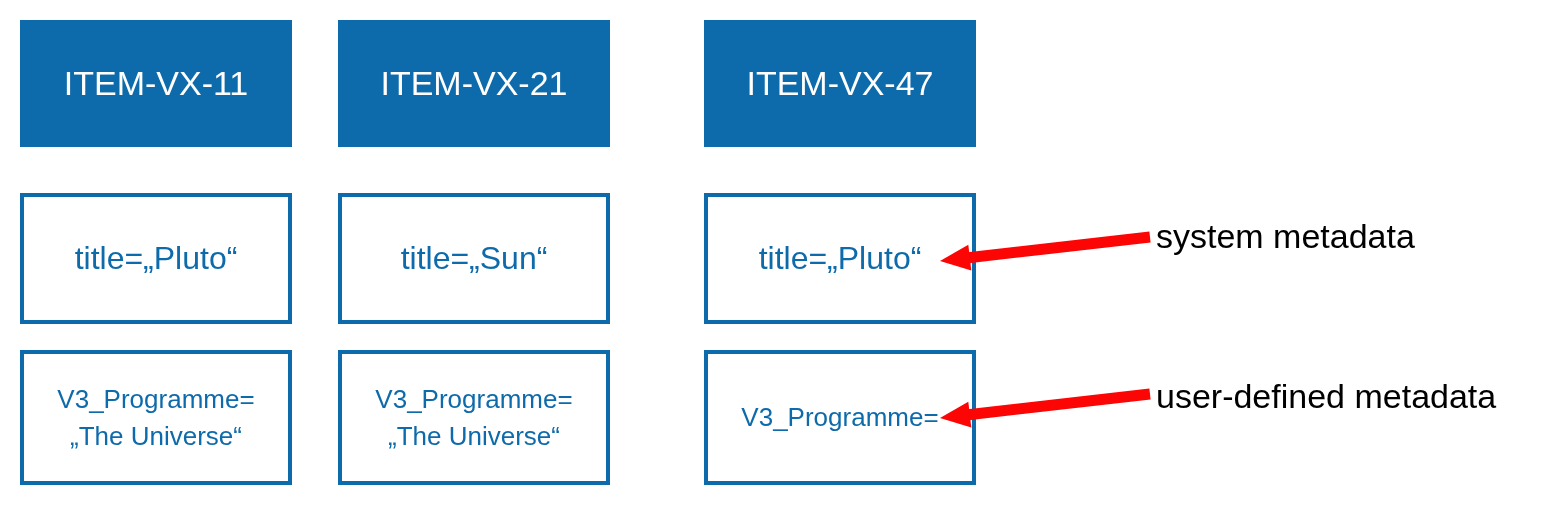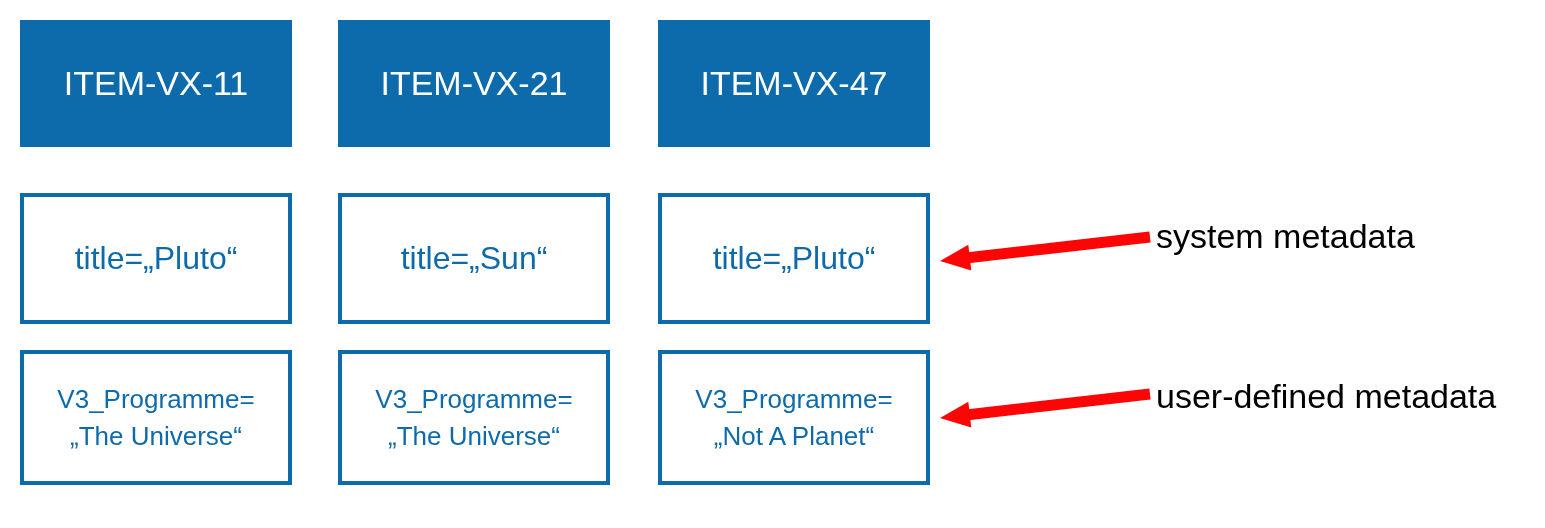--- a/index.html
+++ b/index.html
@@ -48,21 +48,21 @@
     height: 135px;
     background: var(--box-bg);
     border: 4px solid var(--primary-blue);
     color: var(--primary-blue);
     font-size: 26px;
     flex-direction: column;
     line-height: 37px;
   }
   .col-0 { left: 20px; }
   .col-1 { left: 338px; }
-  .col-2 { left: 658px; }
+  .col-2 { left: 704px; }
   .arrows {
     position: absolute;
     left: 0; top: 0;
     width: 1545px;
     height: 528px;
     pointer-events: none;
   }
   .arrow-line { stroke: var(--arrow-red); stroke-width: 11px; }
   .arrow-head { fill: var(--arrow-red); }
   .annotation {
@@ -103,21 +103,20 @@
   </div>
 
   <div class="box item-header col-2">
     <span>ITEM-VX-47</span>
   </div>
   <div class="box sys-box col-2">
     <span>title=„Pluto“</span>
   </div>
   <div class="box user-box col-2">
     <span>V3_Programme=</span>
-    <span>„Not A Planet“</span>
   </div>
 
   <svg class="arrows" viewBox="0 0 1545 528" xmlns="http://www.w3.org/2000/svg">
     <g>
       <line class="arrow-line" x1="1150" y1="237" x2="966" y2="258"></line>
       <polygon class="arrow-head" points="940,261 968.3,244.7 971.3,270.5"></polygon>
     </g>
     <g>
       <line class="arrow-line" x1="1150" y1="394" x2="966" y2="415"></line>
       <polygon class="arrow-head" points="940,418 968.3,401.7 971.3,427.5"></polygon>

